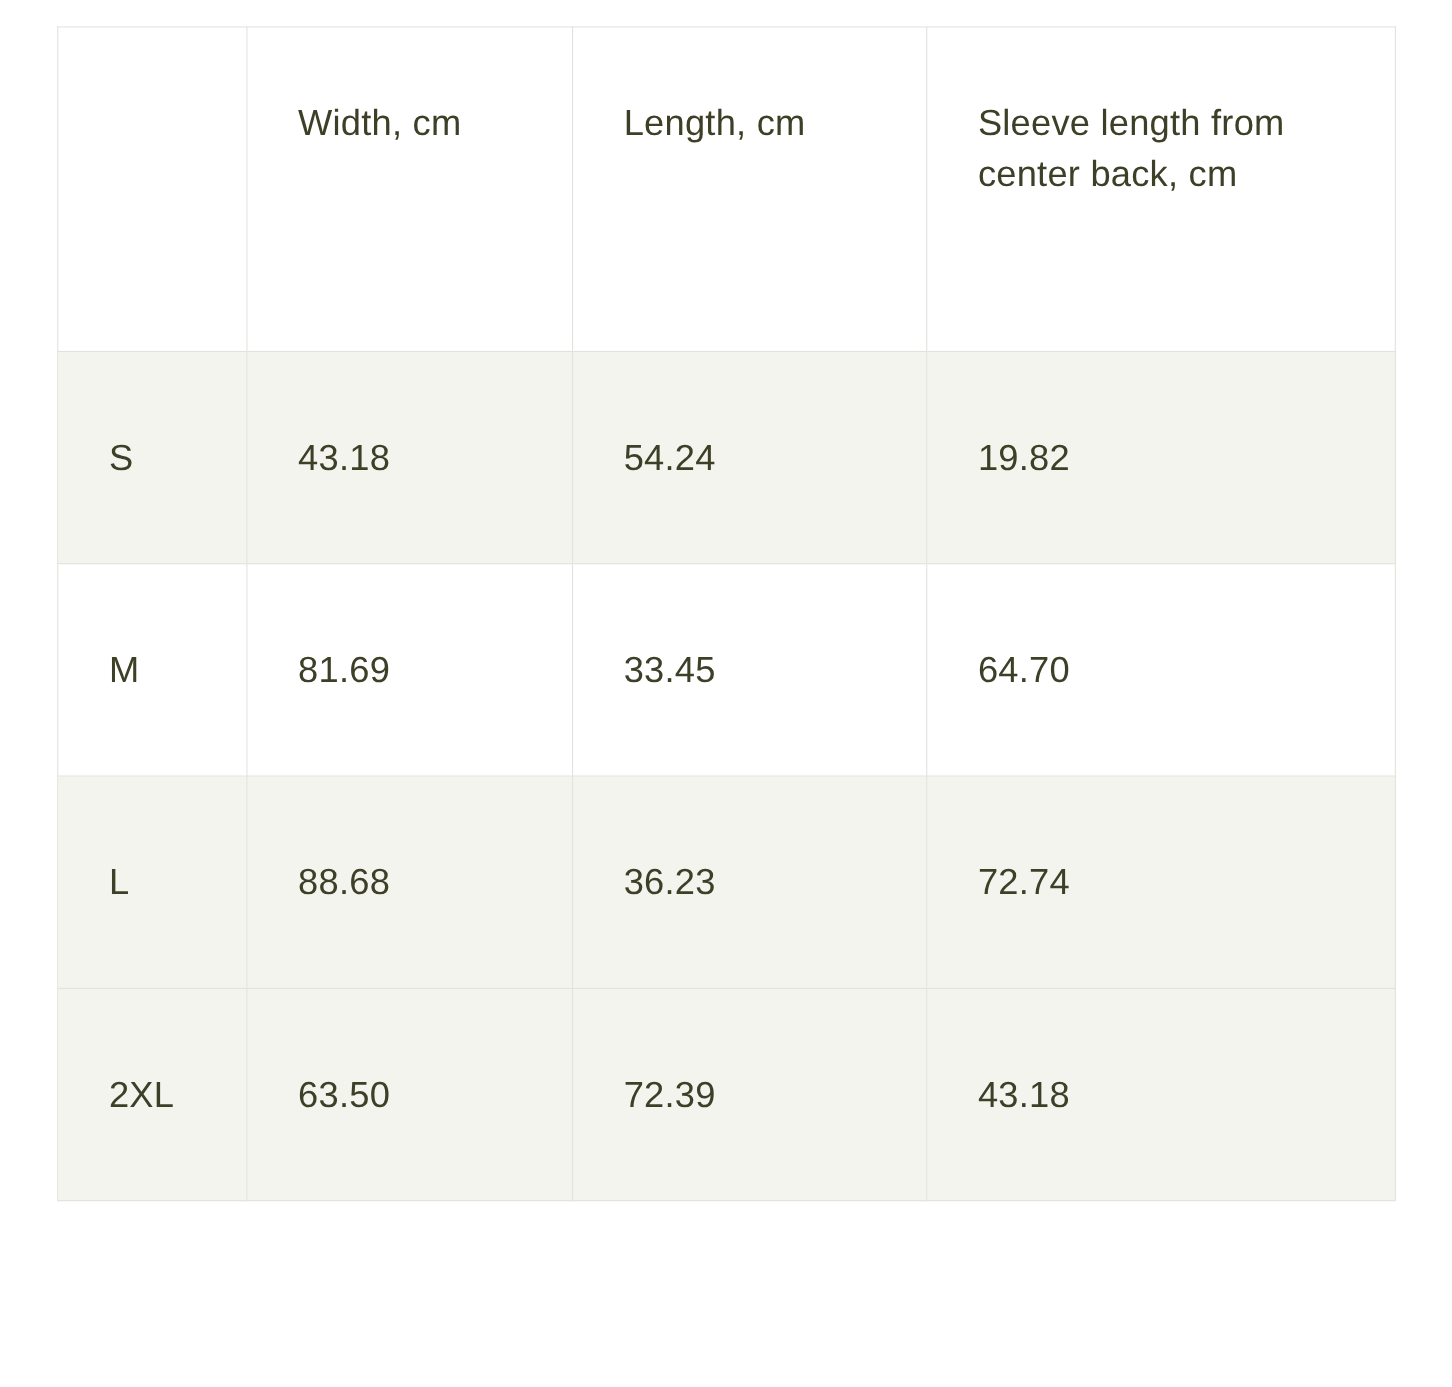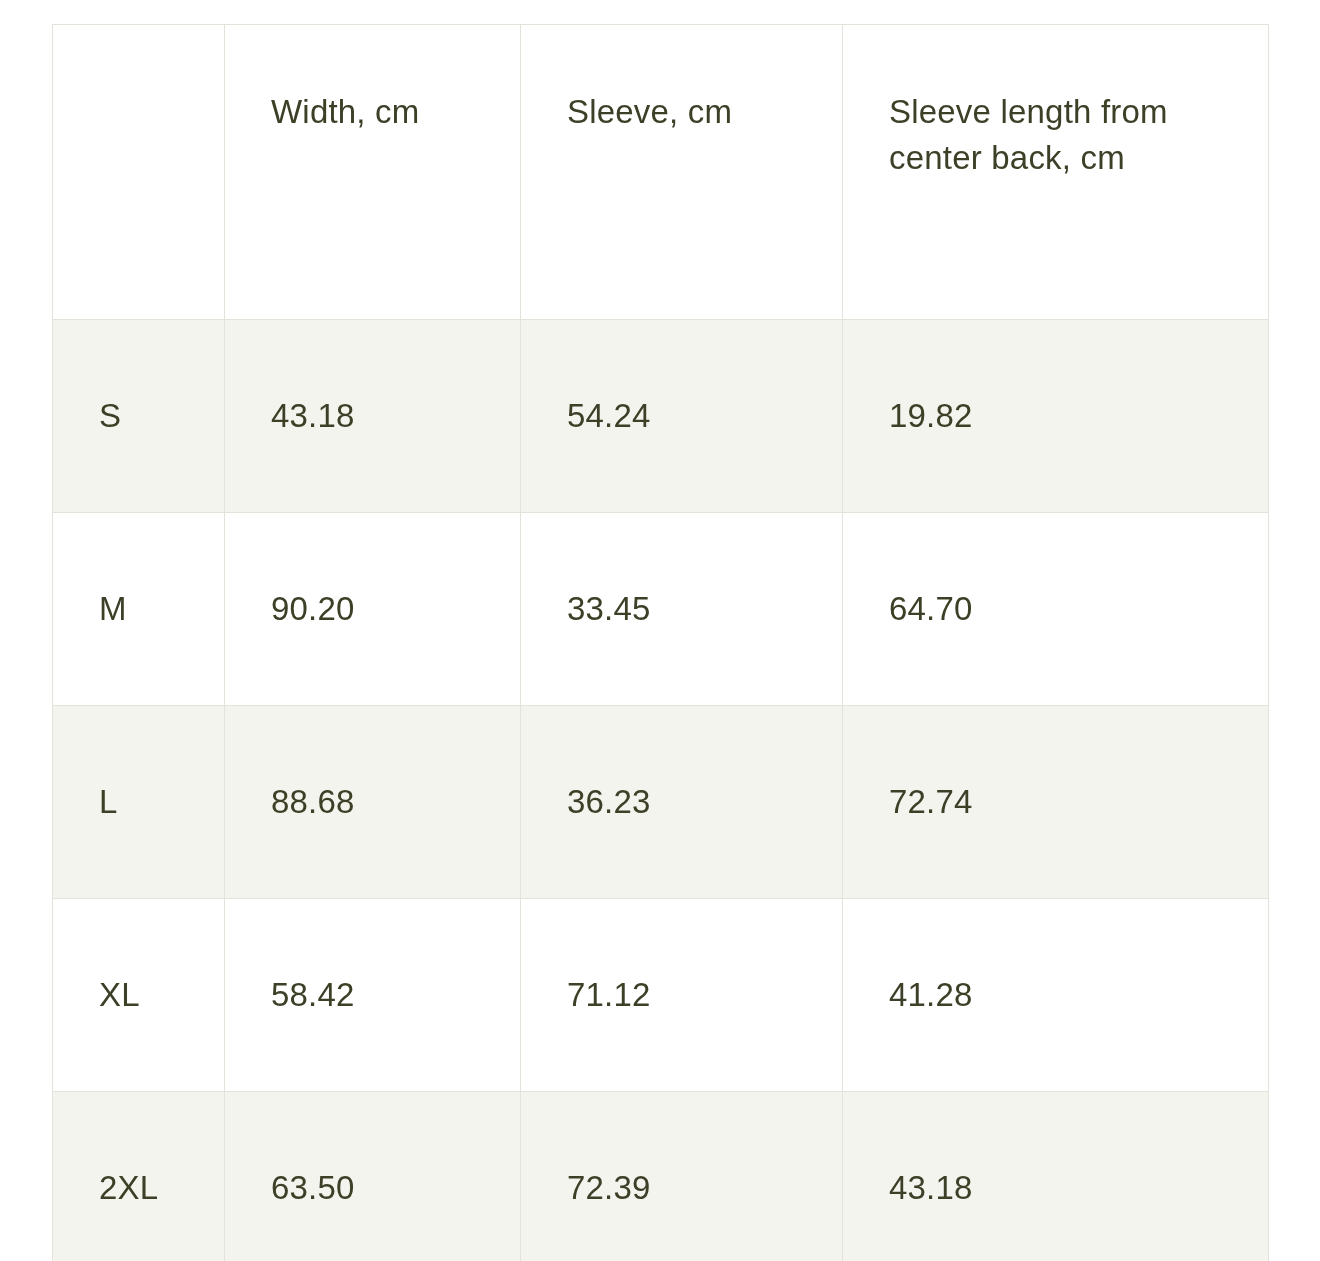--- a/index.html
+++ b/index.html
@@ -78,51 +78,45 @@
     </colgroup>
     <thead>
       <tr>
         <th class="corner">
           <span class="hdr-inner"></span>
         </th>
         <th>
           <div class="hdr-inner">Width, cm</div>
         </th>
         <th>
-          <div class="hdr-inner">Sleeve, cm</div>
+          <div class="hdr-inner">Length, cm</div>
         </th>
         <th>
           <div class="hdr-inner">Sleeve length from center back, cm</div>
         </th>
       </tr>
     </thead>
     <tbody>
       <tr class="shaded">
         <td class="cell-size">S</td>
         <td>43.18</td>
         <td>54.24</td>
         <td>19.82</td>
       </tr>
       <tr class="plain">
         <td class="cell-size">M</td>
-        <td>90.20</td>
+        <td>81.69</td>
         <td>33.45</td>
         <td>64.70</td>
       </tr>
       <tr class="shaded">
         <td class="cell-size">L</td>
         <td>88.68</td>
         <td>36.23</td>
         <td>72.74</td>
-      </tr>
-      <tr class="plain">
-        <td class="cell-size">XL</td>
-        <td>58.42</td>
-        <td>71.12</td>
-        <td>41.28</td>
       </tr>
       <tr class="shaded">
         <td class="cell-size">2XL</td>
         <td>63.50</td>
         <td>72.39</td>
         <td>43.18</td>
       </tr>
 
     </tbody>
   </table>

